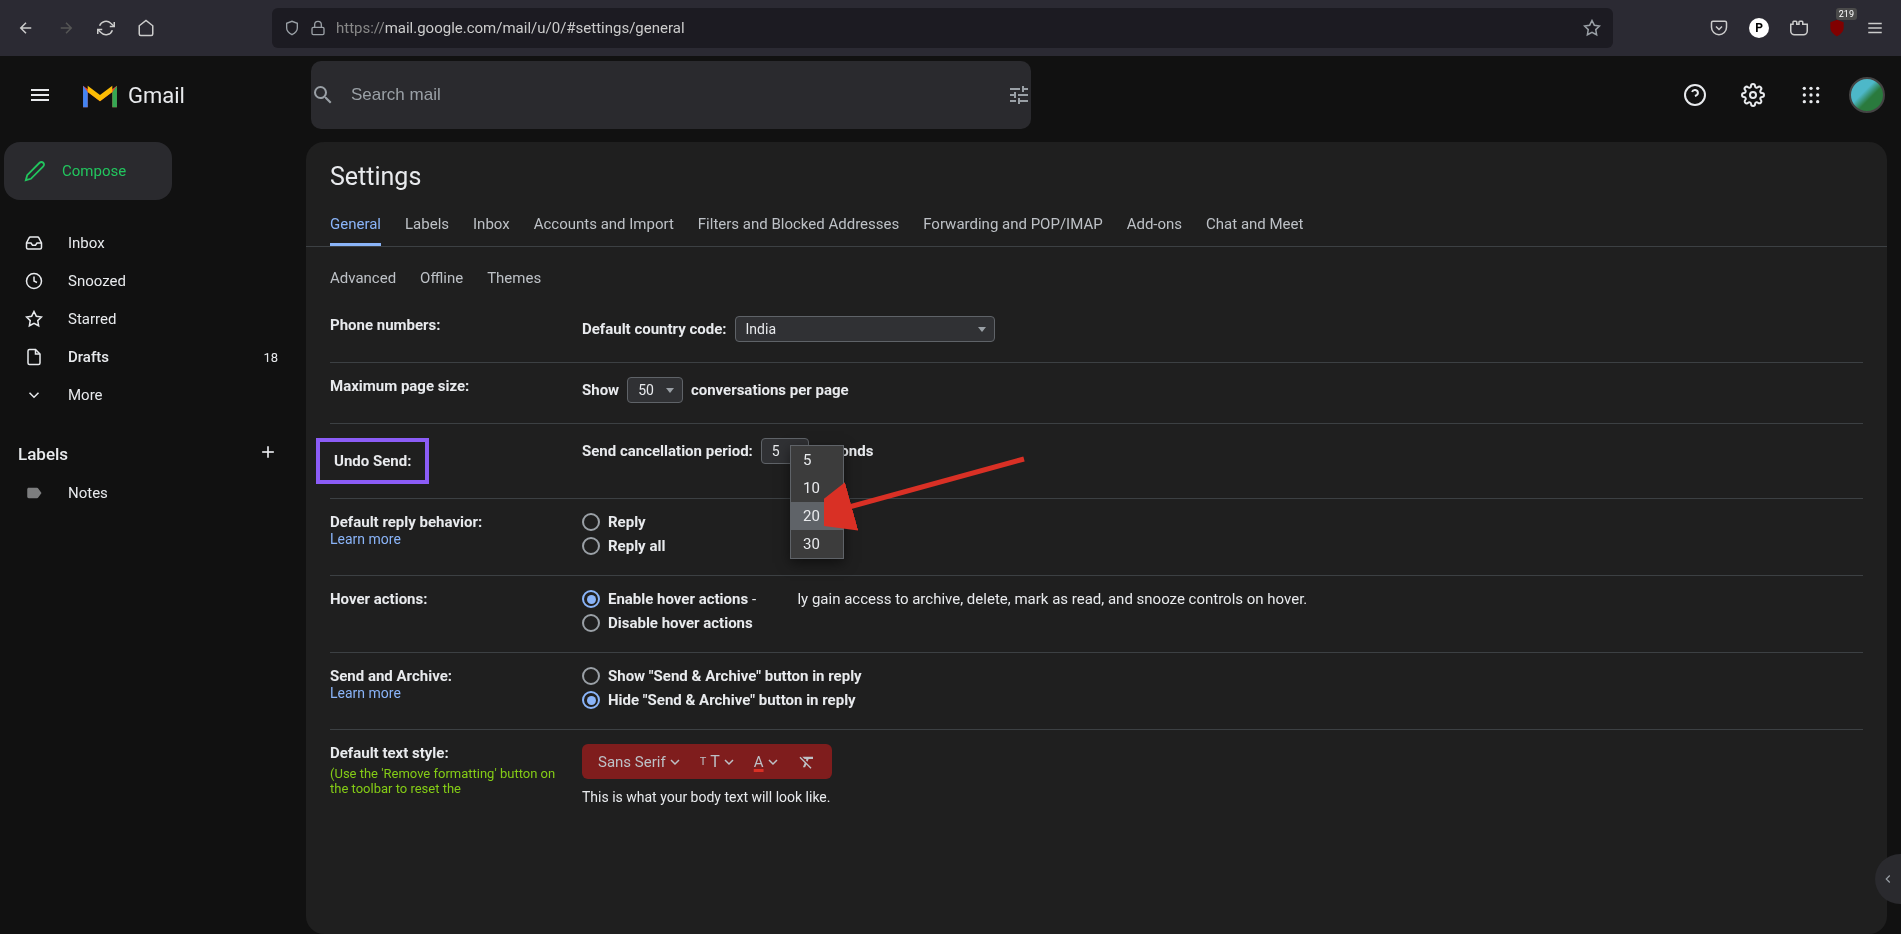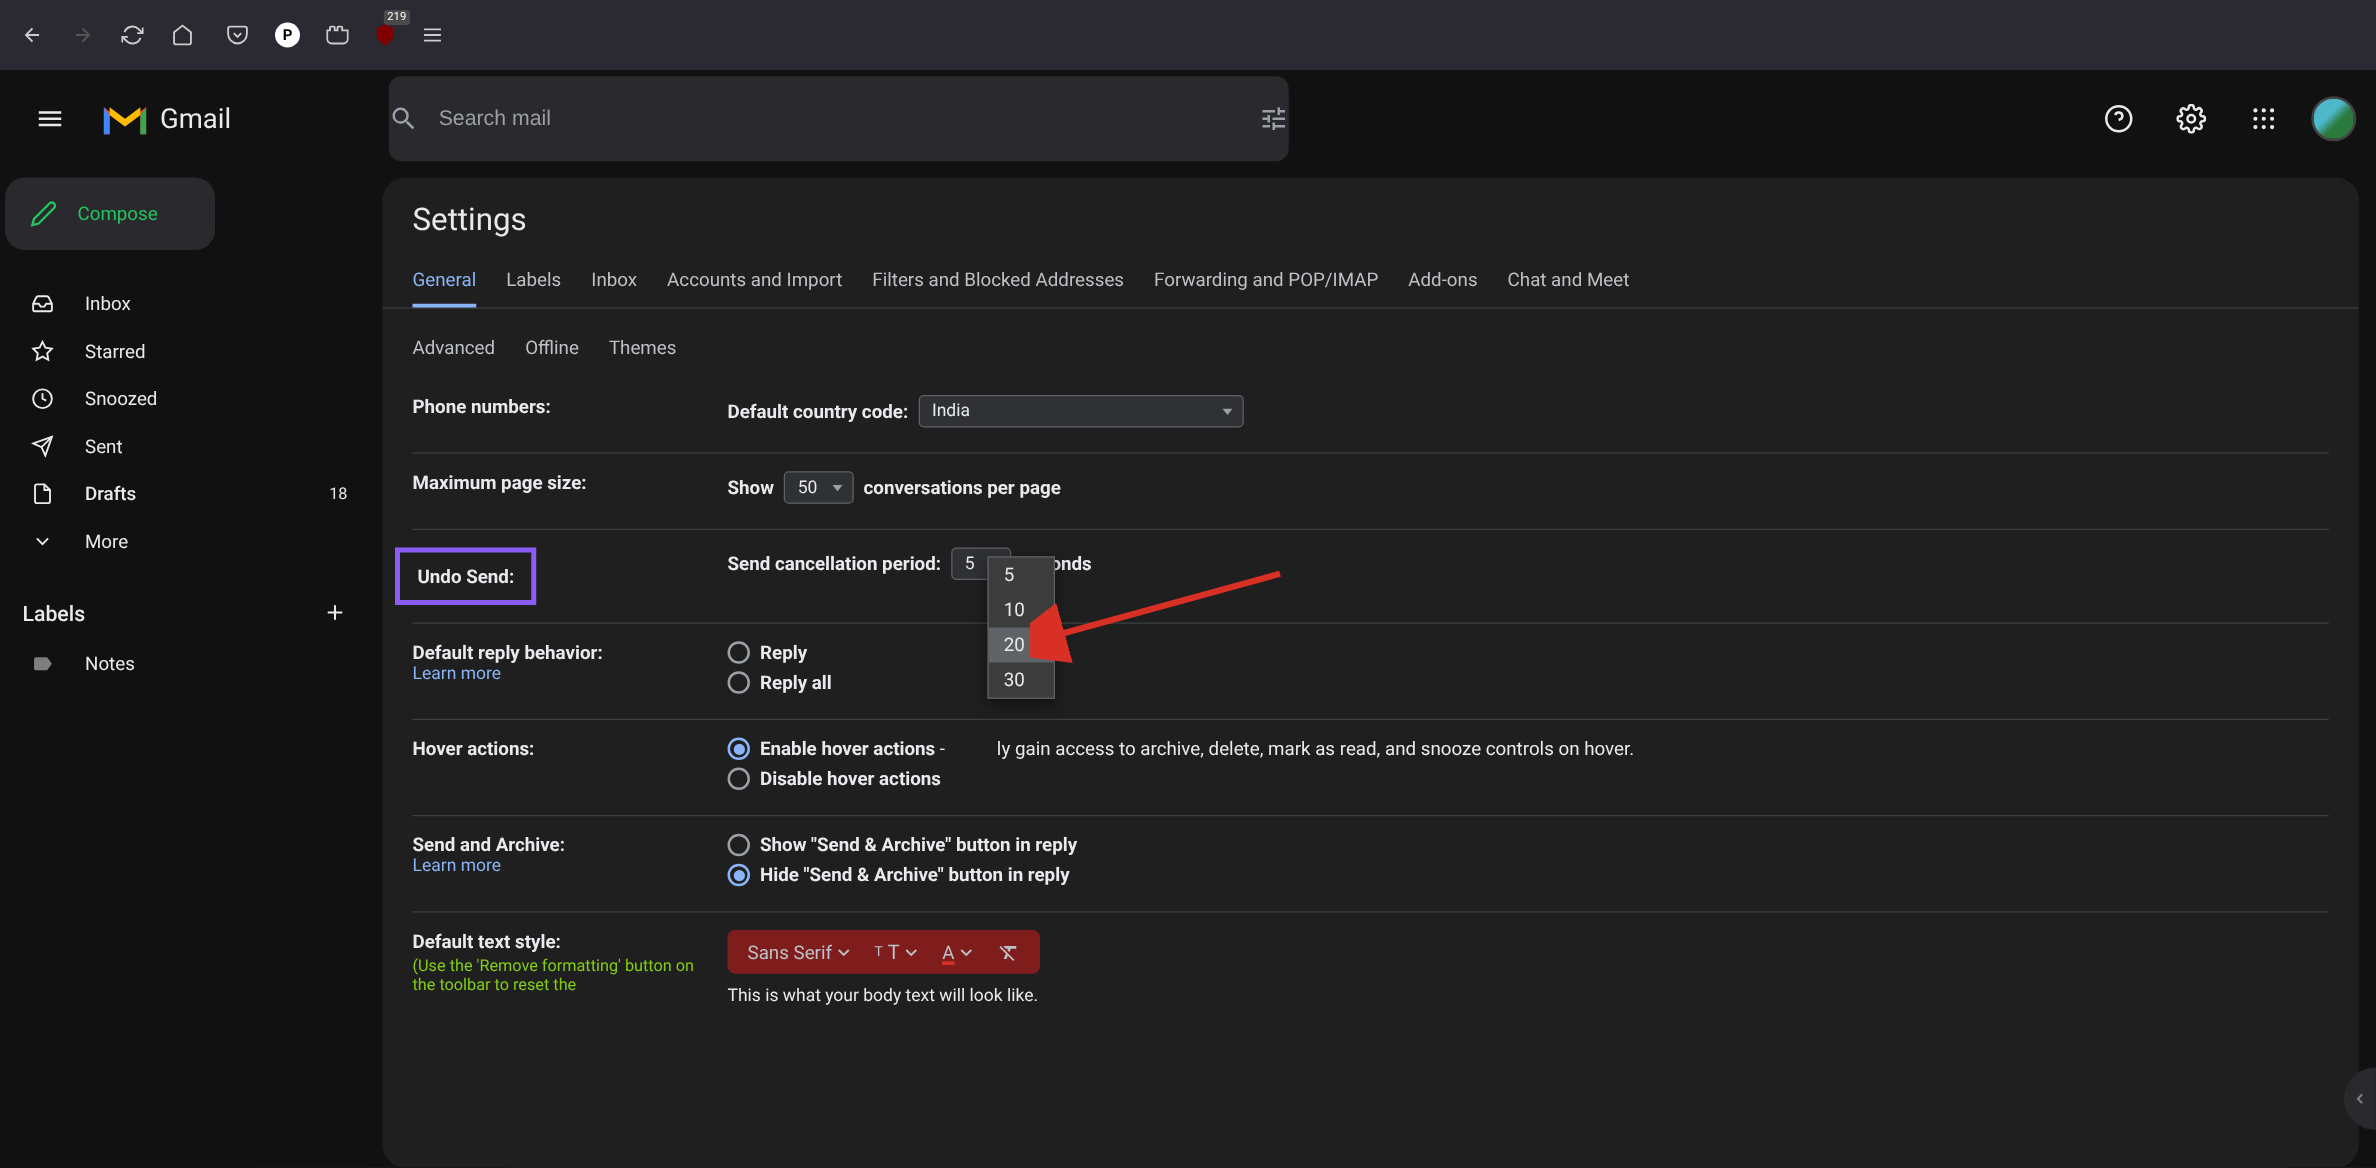--- a/index.html
+++ b/index.html
@@ -354,20 +354,33 @@
       <svg width="18" height="18" viewBox="0 0 24 24" fill="none" stroke="currentColor" stroke-width="2">
           <path d="M23 4v6h-6M1 20v-6h6"></path>
           <path d="M3.51 9a9 9 0 0114.85-3.36L23 10M1 14l4.64 4.36A9 9 0 0020.49 15"></path>
         </svg>
     </div>
     <div class="browser-btn">
       <svg width="18" height="18" viewBox="0 0 24 24" fill="none" stroke="currentColor" stroke-width="2">
           <path d="M3 9l9-7 9 7v11a2 2 0 01-2 2H5a2 2 0 01-2-2z"></path>
         </svg>
     </div>
+  </div>
+  <div class="url-bar">
+    <svg width="16" height="16" viewBox="0 0 24 24" fill="none" stroke="#9aa0a6" stroke-width="2">
+        <path d="M12 22s8-4 8-10V5l-8-3-8 3v7c0 6 8 10 8 10z"></path>
+      </svg>
+    <svg width="16" height="16" viewBox="0 0 24 24" fill="none" stroke="#9aa0a6" stroke-width="2">
+        <rect x="3" y="11" width="18" height="11" rx="2"></rect>
+        <path d="M7 11V7a5 5 0 0110 0v4"></path>
+      </svg>
+    <span class="url-text"><span class="proto">https://</span><span>mail.google.com/mail/u/0/#settings/general</span></span>
+    <svg width="18" height="18" viewBox="0 0 24 24" fill="none" stroke="#9aa0a6" stroke-width="2">
+        <polygon points="12 2 15.09 8.26 22 9.27 17 14.14 18.18 21.02 12 17.77 5.82 21.02 7 14.14 2 9.27 8.91 8.26 12 2"></polygon>
+      </svg>
   </div>
   <div class="browser-right">
     <div class="browser-btn">
       <svg width="18" height="18" viewBox="0 0 24 24" fill="none" stroke="currentColor" stroke-width="2">
           <path d="M4 3h16a2 2 0 012 2v6a10 10 0 01-20 0V5a2 2 0 012-2z"></path>
           <polyline points="8 10 12 14 16 10"></polyline>
         </svg>
     </div>
     <div class="browser-btn">
       <div style="width:20px;height:20px;border-radius:50%;background:#fff;color:#000;font-size:12px;font-weight:bold;display:flex;align-items:center;justify-content:center;">P</div>
@@ -461,42 +474,33 @@
           <svg width="18" height="18" viewBox="0 0 24 24" fill="none" stroke="currentColor" stroke-width="2">
             <path d="M22 12h-6l-2 3h-4l-2-3H2"></path>
             <path d="M5.45 5.11L2 12v6a2 2 0 002 2h16a2 2 0 002-2v-6l-3.45-6.89A2 2 0 0016.76 4H7.24a2 2 0 00-1.79 1.11z"></path>
           </svg>
         </span>
       <span class="nav-label">Inbox</span>
     </div>
     <div class="nav-item">
       <span class="nav-icon">
           <svg width="18" height="18" viewBox="0 0 24 24" fill="none" stroke="currentColor" stroke-width="2">
-            <polygon points="12 2 15.09 8.26 22 9.27 17 14.14 18.18 21.02 12 17.77 5.82 21.02 7 14.14 2 9.27 8.91 8.26 12 2"></polygon>
-          </svg>
-        </span>
-      <span class="nav-label">Starred</span>
-    </div>
-    <div class="nav-item">
-      <span class="nav-icon">
-          <svg width="18" height="18" viewBox="0 0 24 24" fill="none" stroke="currentColor" stroke-width="2">
             <circle cx="12" cy="12" r="10"></circle>
             <polyline points="12 6 12 12 16 14"></polyline>
           </svg>
         </span>
       <span class="nav-label">Snoozed</span>
     </div>
     <div class="nav-item">
       <span class="nav-icon">
           <svg width="18" height="18" viewBox="0 0 24 24" fill="none" stroke="currentColor" stroke-width="2">
-            <line x1="22" y1="2" x2="11" y2="13"></line>
-            <polygon points="22 2 15 22 11 13 2 9 22 2"></polygon>
+            <polygon points="12 2 15.09 8.26 22 9.27 17 14.14 18.18 21.02 12 17.77 5.82 21.02 7 14.14 2 9.27 8.91 8.26 12 2"></polygon>
           </svg>
         </span>
-      <span class="nav-label">Sent</span>
+      <span class="nav-label">Starred</span>
     </div>
     <div class="nav-item bold">
       <span class="nav-icon">
           <svg width="18" height="18" viewBox="0 0 24 24" fill="none" stroke="currentColor" stroke-width="2">
             <path d="M14 2H6a2 2 0 00-2 2v16a2 2 0 002 2h12a2 2 0 002-2V8z"></path>
             <polyline points="14 2 14 8 20 8"></polyline>
           </svg>
         </span>
       <span class="nav-label">Drafts</span>
       <span class="nav-count">18</span>

